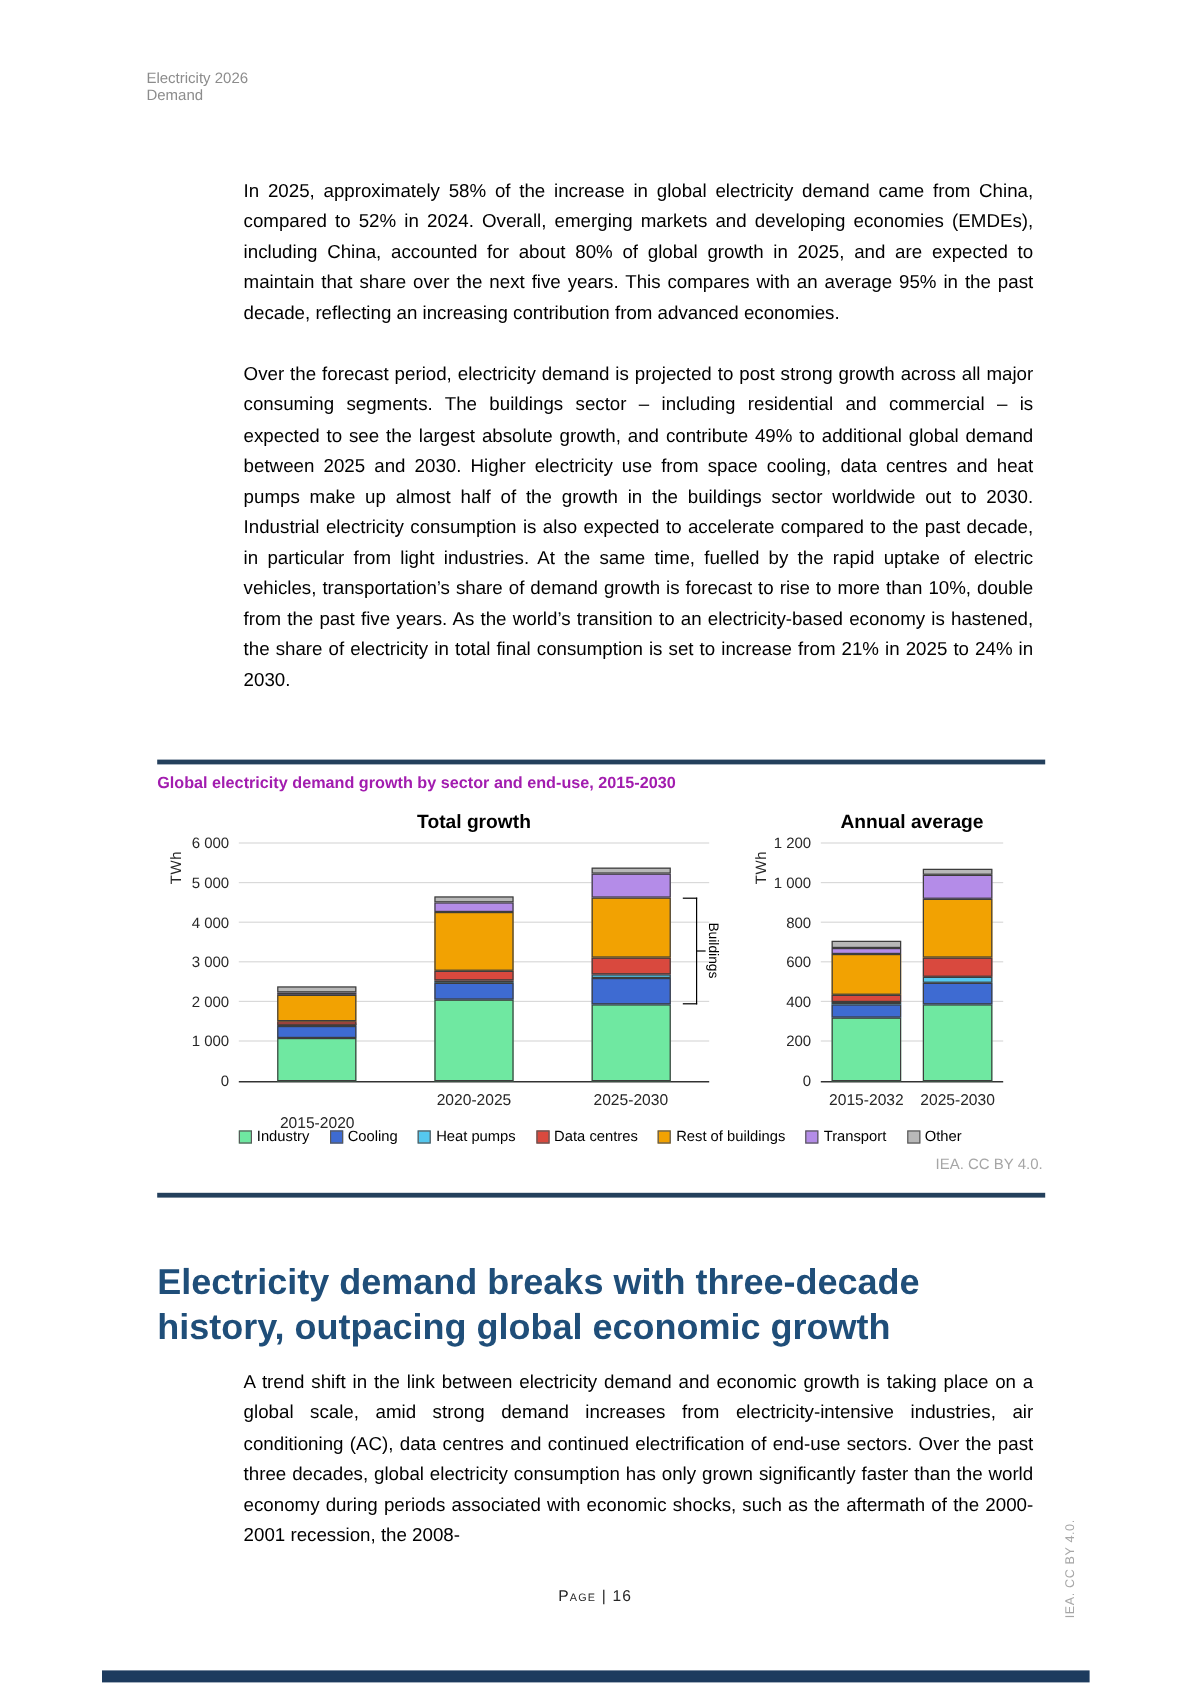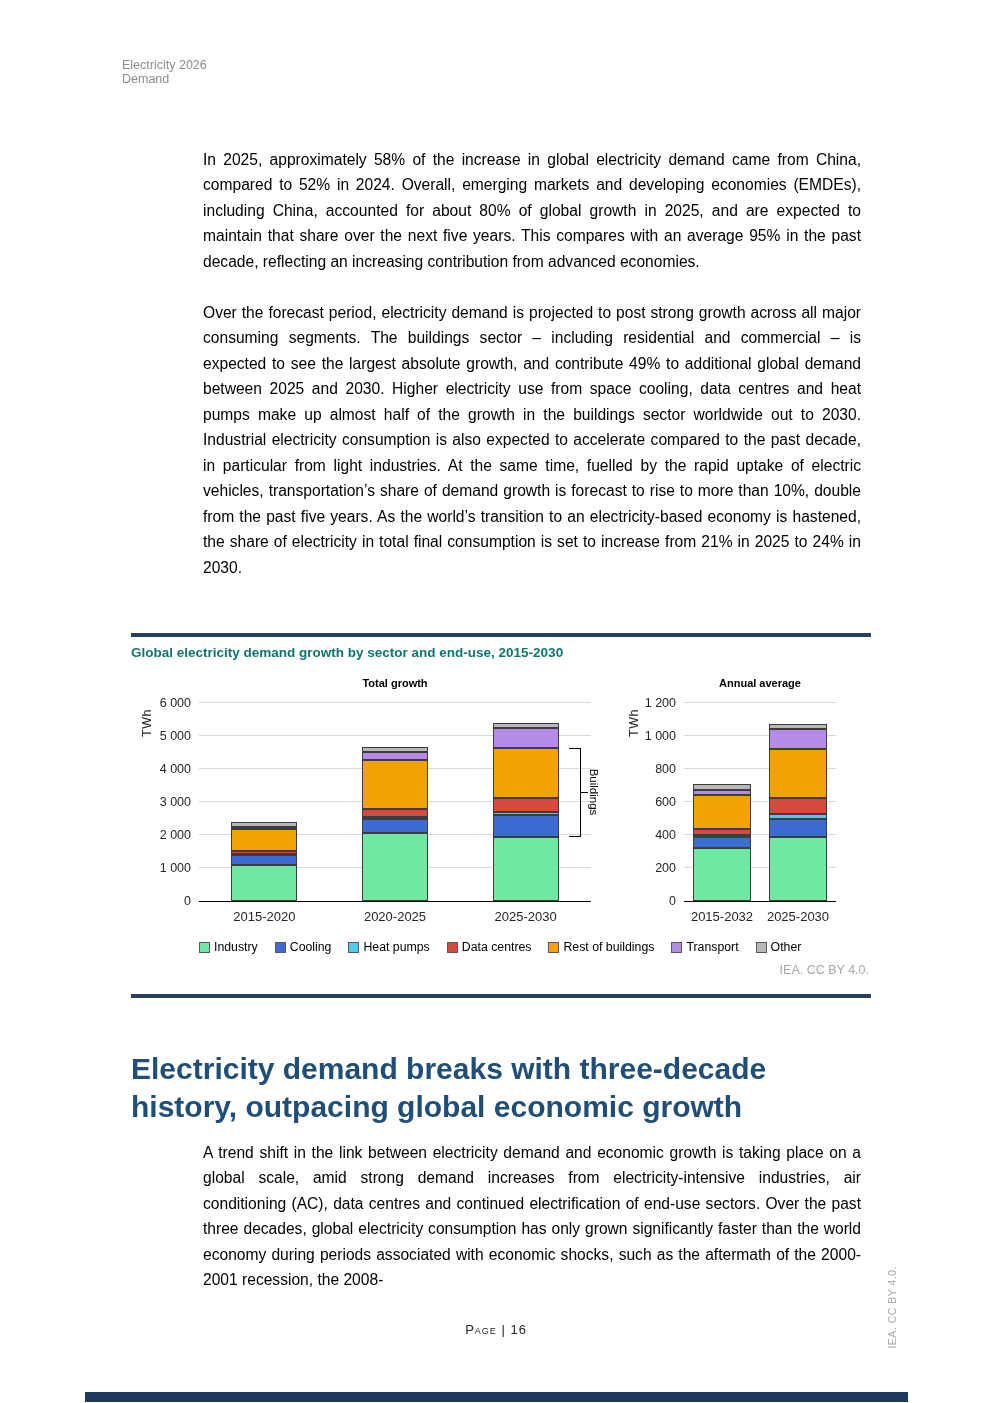--- a/index.html
+++ b/index.html
@@ -9,24 +9,24 @@
   .runhead{position:absolute;top:58px;left:122px;right:134px;display:flex;
            justify-content:space-between;font-size:12.5px;color:#8c8c8c;flex-direction:column;}
   
   .bodycol{position:absolute;left:203px;width:658px;font-size:15.6px;line-height:25.5px;
            text-align:justify;color:#000;}
   .p1{top:131px;} .p2{top:284px;} .p3{top:1124px;}
   
   .figure{position:absolute;left:131px;top:633px;width:740px;height:365px;}
   .rule{position:absolute;left:0;right:0;height:4px;background:#24405c;}
   .rule-top{top:0;} .rule-bottom{top:361px;}
-  .fig-title{position:absolute;top:12px;left:0;font-size:13.5px;font-weight:bold;color:#0f766e;}
+  .fig-title{position:absolute;top:12px;left:0;font-size:13.5px;font-weight:bold;color:#a21caf;}
   .chart{position:absolute;top:44px;height:260px;}
   .chart-left{left:0;width:482px;} .chart-right{left:495px;width:245px;}
-  .chart-title{position:absolute;top:0;text-align:center;font-size:11px;font-weight:bold;color:#000;}
+  .chart-title{position:absolute;top:0;text-align:center;font-size:16px;font-weight:bold;color:#000;}
   .plot{position:absolute;top:26px;height:198px;border-bottom:1.5px solid #000;}
   .gridline{position:absolute;left:0;right:0;height:0;border-top:1px solid #d9d9d9;}
   .ytick{position:absolute;right:6px;font-size:12.5px;color:#262626;white-space:nowrap;}
   .yaxis{position:absolute;top:26px;height:198px;left:0;}
   .ylabel{position:absolute;font-size:12.5px;color:#262626;writing-mode:vertical-rl;
           transform:rotate(180deg);letter-spacing:.5px;}
   .xtick{position:absolute;top:232px;transform:translateX(-50%);font-size:13px;color:#262626;white-space:nowrap;}
   .seg{position:absolute;box-sizing:border-box;border:1px solid #3d3d3d;}
   .bracket{position:absolute;box-sizing:border-box;border-top:1.5px solid #000;
            border-bottom:1.5px solid #000;border-right:1.5px solid #000;width:12px;}
@@ -102,21 +102,21 @@
           <div class="seg" style="left: 293.667px; width: 66px; bottom: 85.8px; height: 2.97px; background: rgb(85, 200, 239);"></div>
           <div class="seg" style="left: 293.667px; width: 66px; bottom: 88.77px; height: 14.52px; background: rgb(217, 73, 62);"></div>
           <div class="seg" style="left: 293.667px; width: 66px; bottom: 103.29px; height: 49.5px; background: rgb(242, 162, 2);"></div>
           <div class="seg" style="left: 293.667px; width: 66px; bottom: 152.79px; height: 19.8px; background: rgb(180, 140, 232);"></div>
           <div class="seg" style="left: 293.667px; width: 66px; bottom: 172.59px; height: 4.95px; background: rgb(184, 184, 184);"></div>
           <div class="bracket" style="left: 369.667px; bottom: 64.35px; height: 88.44px;">
             <div class="nub"></div>
             <span class="blabel">Buildings</span>
           </div>
         </div>
-    <div class="xtick" style="left: 133.333px;">2015-2020</div>
+    <div class="xtick" style="left: 133.333px; margin-top: 19px;">2015-2020</div>
         <div class="xtick" style="left: 264px;">2020-2025</div>
         <div class="xtick" style="left: 394.667px;">2025-2030</div>
       </div>
 
     <div class="chart chart-right">
       <div class="chart-title" style="left:58px;width:152px;">Annual average</div>
       <div class="ylabel" style="left:1px;top:32px;">TWh</div>
       <div class="yaxis" style="width:56px;">
           <div class="ytick" style="bottom: -7px;">0</div>
           <div class="ytick" style="bottom: 26px;">200</div>

